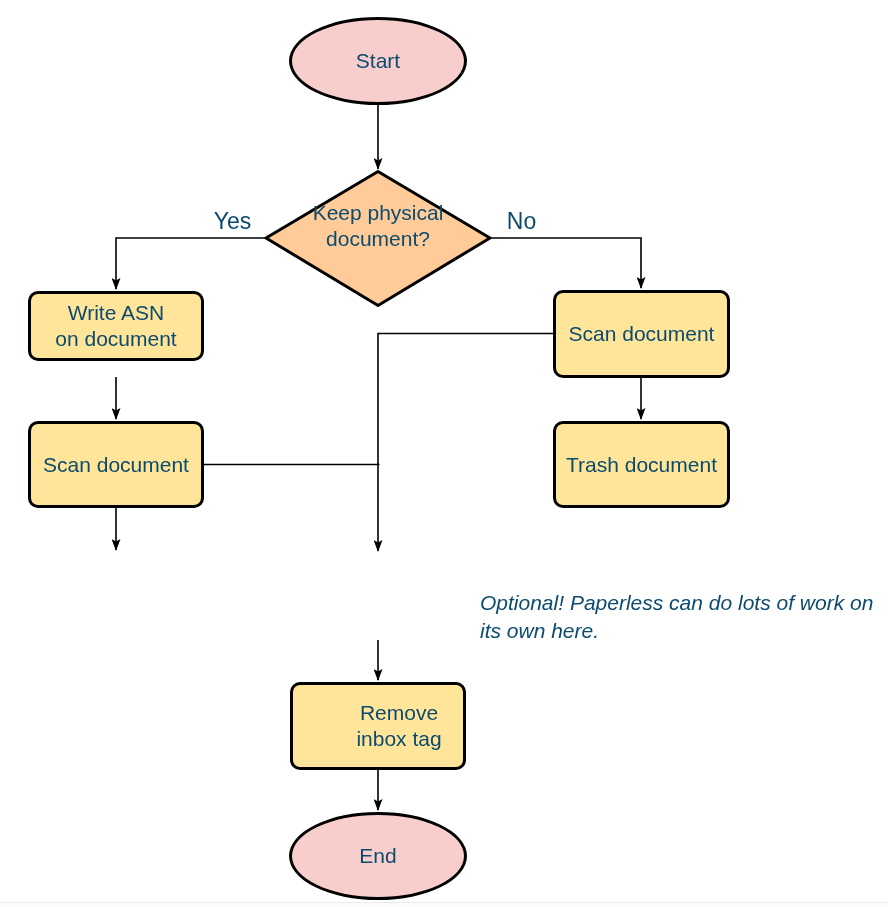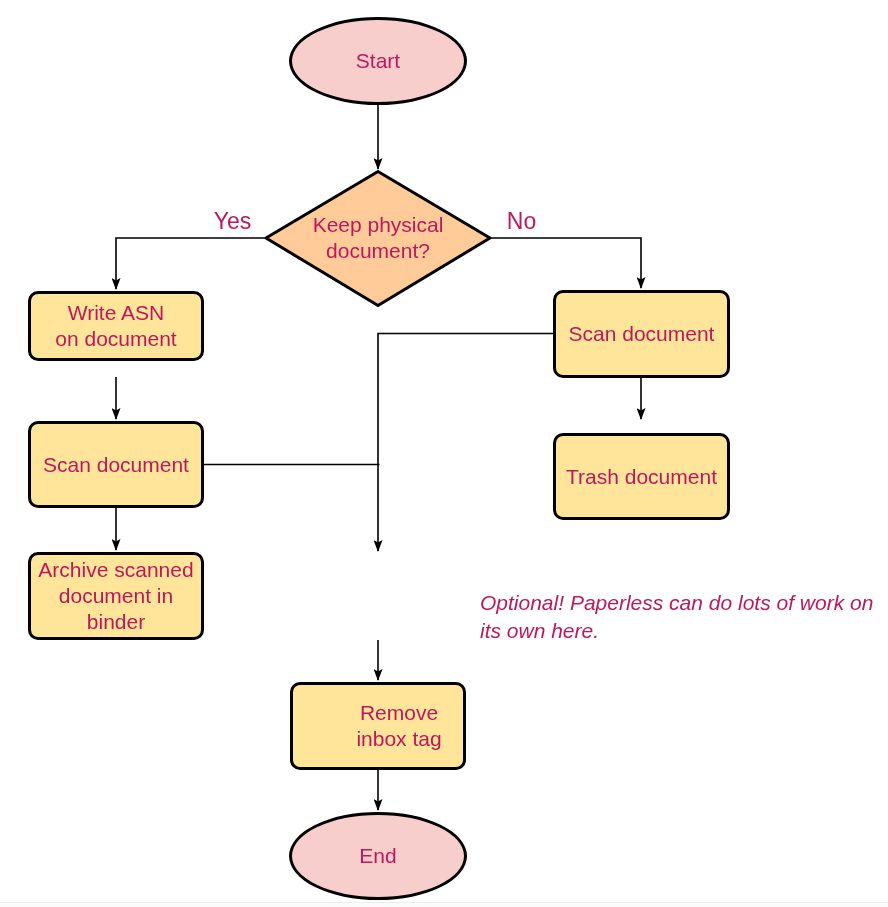--- a/index.html
+++ b/index.html
@@ -3,21 +3,21 @@
 <meta charset="utf-8">
 <style>
   html, body { margin: 0; padding: 0; background: #ffffff; }
   .canvas {
     position: relative;
     width: 888px;
     height: 907px;
     background: #ffffff;
     overflow: hidden;
     font-family: "Liberation Sans", sans-serif;
-    color: #be185d;
+    color: #0c4a6e;
   }
   .edge-layer {
     position: absolute;
     left: 0; top: 0;
     width: 888px; height: 907px;
     pointer-events: none;
   }
   .node {
     position: absolute;
     display: flex;
@@ -87,38 +87,35 @@
     <path d="M 553 333.5 L 378 333.5 L 378 551" fill="none" stroke="#000000" stroke-width="1.6" marker-end="url(#arrow)"></path>
     <path d="M 204 464.5 L 379.5 464.5" fill="none" stroke="#000000" stroke-width="1.6"></path>
     <path d="M 378 640 L 378 680" fill="none" stroke="#000000" stroke-width="1.6" marker-end="url(#arrow)"></path>
     <path d="M 378 770 L 378 810" fill="none" stroke="#000000" stroke-width="1.6" marker-end="url(#arrow)"></path>
 
     <polygon points="378,171.5 490,238 378,305.5 266,238" fill="#ffcc99" stroke="#000000" stroke-width="3" stroke-linejoin="round"></polygon>
   </svg>
 
   <div class="node terminal" style="left:289px; top:17px; width:178px; height:88px;">Start</div>
 
-  <div class="node" style="left:266px; top:172px; width:224px; height:132px;">Keep physical
+  <div class="node" style="left:266px; top:160px; width:224px; height:132px;">Keep physical
 document?</div>
 
   <span class="edge-label" style="left:205px; top:210px;">Yes</span>
   <span class="edge-label" style="left:494px; top:210px;">No</span>
 
   <div class="node rect" style="left:28px; top:291px; width:176px; height:70px;">Write ASN
 on document</div>
 
   <div class="node rect" style="left:28px; top:421px; width:176px; height:87px;">Scan document</div>
 
-  <div class="node rect" style="left:28px; top:552px; width:176px; height:88px;">Archive scanned
-document in
-binder</div>
 
   <div class="node rect" style="left:553px; top:290px; width:177px; height:88px;">Scan document</div>
 
-  <div class="node rect" style="left:553px; top:421px; width:177px; height:87px;margin-top:12px;">Trash document</div>
+  <div class="node rect" style="left:553px; top:421px; width:177px; height:87px;">Trash document</div>
 
 
   <div class="node rect" style="left:290px; top:682px; width:176px; height:88px;padding-left:42px;">Remove
 inbox tag</div>
 
   <div class="node terminal" style="left:289px; top:812px; width:178px; height:88px;">End</div>
 
   <div class="annotation">Optional! Paperless can do lots of work on
 its own here.</div>
 

